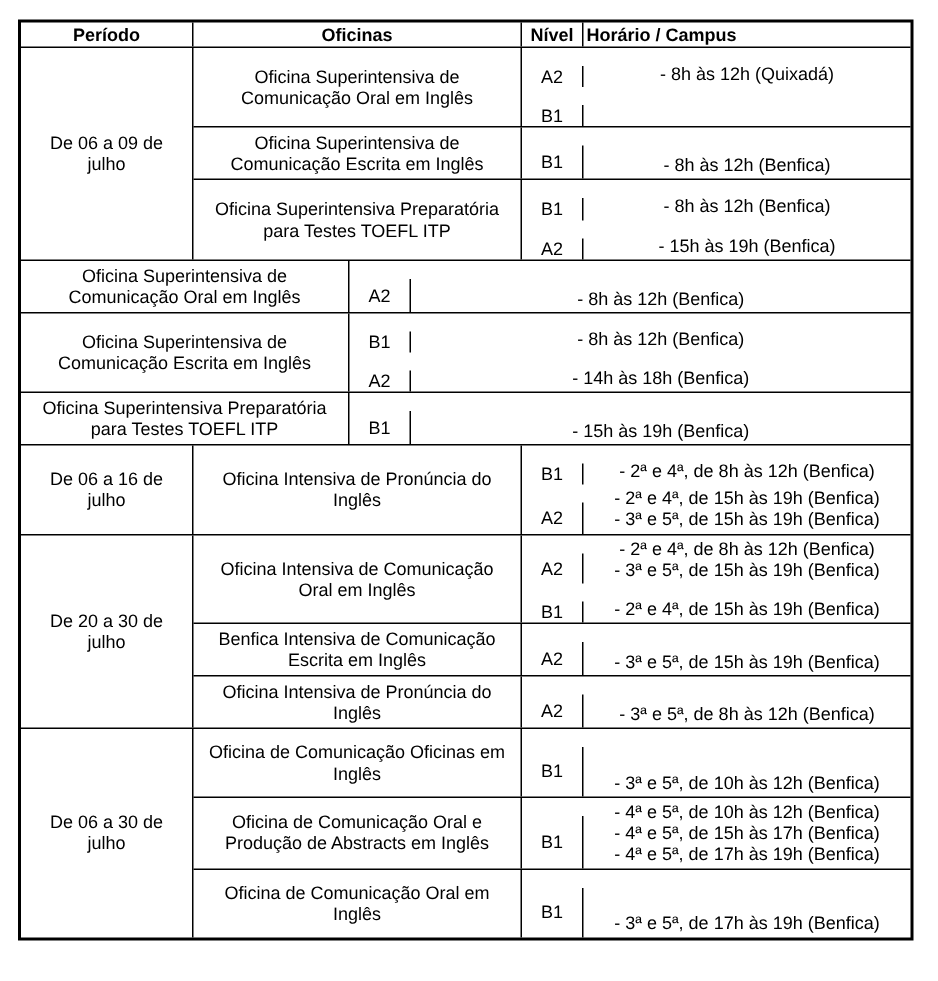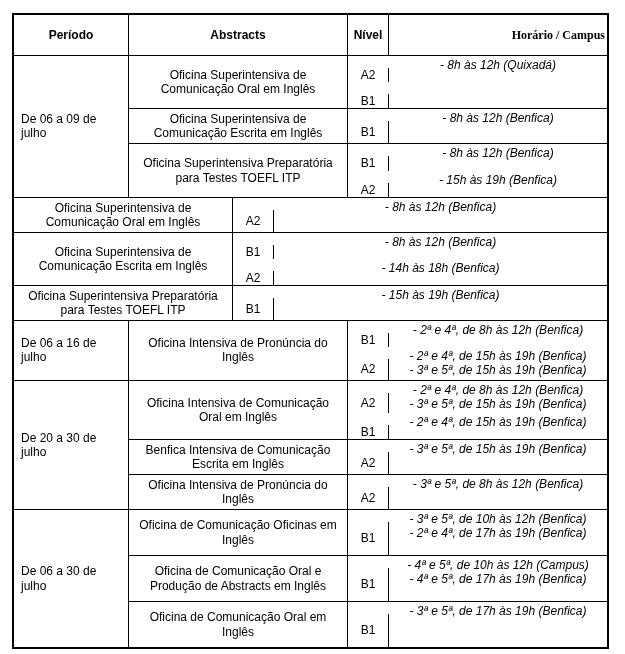--- a/index.html
+++ b/index.html
@@ -28,37 +28,38 @@
   .header-row {
     display: flex;
     border-bottom: 1px solid #000000;
     font-weight: bold;
   }
   .header-row .cell {
     display: flex;
     align-items: center;
     justify-content: center;
     text-align: center;
-    padding: 13px 2px;
+    padding: 1px 2px;
   }
   .col-period  { width: 115px; border-right: 1px solid #000000; box-sizing: border-box; }
   .col-oficina { width: 219px; border-right: 1px solid #000000; box-sizing: border-box; }
   .col-level   { width: 41px;  border-right: 1px solid #000000; box-sizing: border-box; }
   .col-times   { flex: 1; }
 
   .section {
     display: flex;
     border-bottom: 1px solid #000000;
   }
   .section:last-child { border-bottom: none; }
 
   .period-cell {
     display: flex;
     align-items: center;
     justify-content: center;
+    text-align: center;
   }
   .period-cell span { display: inline-block; max-width: 100px; }
 
   .rows { flex: 1; display: flex; flex-direction: column; }
 
   .row {
     display: flex;
     border-bottom: 1px solid #000000;
     min-height: 34px;
   }
@@ -82,43 +83,42 @@
     display: flex;
     align-items: center;
     justify-content: center;
     margin-top: 12px;
   }
 
   .times {
     flex: 1;
     display: flex;
     flex-direction: column;
-    justify-content: flex-start;
+    justify-content: flex-end;
     align-items: center;
     text-align: center;
     padding: 2px 4px;
-    font-style: italic;
   }
   .time-line { white-space: nowrap; }
 </style>
 </head>
 <body>
 
 <div class="table-wrap">
   <div class="header-row">
     <div class="cell col-period">
       <span>Período</span>
     </div>
     <div class="cell col-oficina">
-      <span>Abstracts</span>
+      <span>Oficinas</span>
     </div>
     <div class="cell col-level">
       <span>Nível</span>
     </div>
-    <div class="cell col-times" style="display:flex;align-items:center;justify-content:flex-end;font-family:Liberation Serif, serif;">
+    <div class="cell col-times" style="display:flex;align-items:center;justify-content:flex-start;">
       <span>Horário / Campus</span>
     </div>
   </div>
   <div id="table-body">
       <div class="section">
         <div class="period-cell col-period">
           <span>De 06 a 09 de julho</span>
         </div>
         <div class="rows">
           <div class="row">
@@ -339,36 +339,36 @@
             <div class="oficina-cell col-oficina">
               <span>Oficina de Comunicação Oficinas em Inglês</span>
             </div>
             <div class="entries">
               <div class="entry">
                 <div class="level-cell col-level">
                   <span>B1</span>
                 </div>
                 <div class="times col-times">
                   <div class="time-line">- 3ª e 5ª, de 10h às 12h (Benfica)</div>
-                  <div class="time-line">- 2ª e 4ª, de 17h às 19h (Benfica)</div>
                 </div>
               </div>
             </div>
           </div>
           <div class="row">
             <div class="oficina-cell col-oficina">
               <span>Oficina de Comunicação Oral e Produção de Abstracts em Inglês</span>
             </div>
             <div class="entries">
               <div class="entry">
                 <div class="level-cell col-level">
                   <span>B1</span>
                 </div>
                 <div class="times col-times">
-                  <div class="time-line">- 4ª e 5ª, de 10h às 12h (Campus)</div>
+                  <div class="time-line">- 4ª e 5ª, de 10h às 12h (Benfica)</div>
+                  <div class="time-line">- 4ª e 5ª, de 15h às 17h (Benfica)</div>
                   <div class="time-line">- 4ª e 5ª, de 17h às 19h (Benfica)</div>
                 </div>
               </div>
             </div>
           </div>
           <div class="row">
             <div class="oficina-cell col-oficina">
               <span>Oficina de Comunicação Oral em Inglês</span>
             </div>
             <div class="entries">

